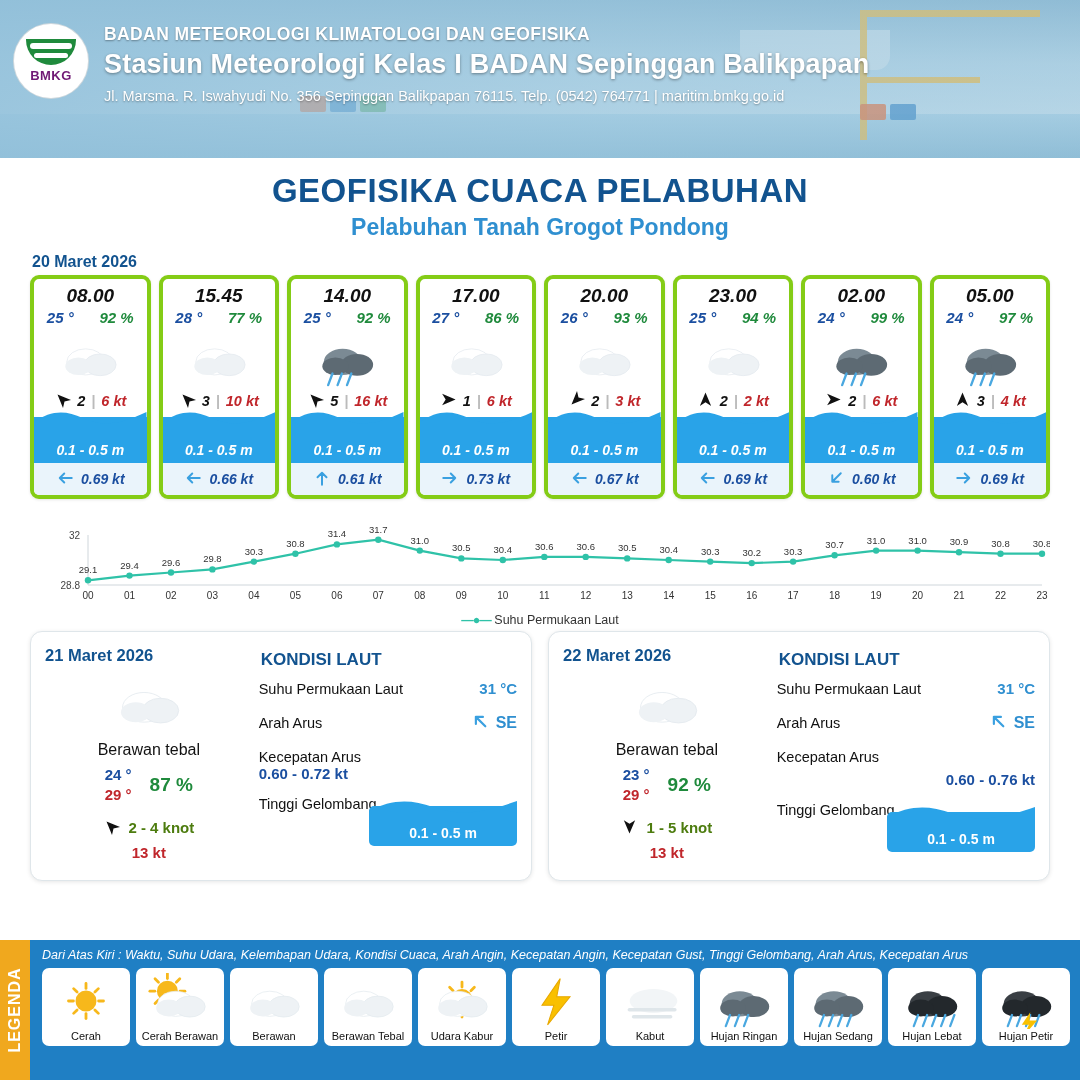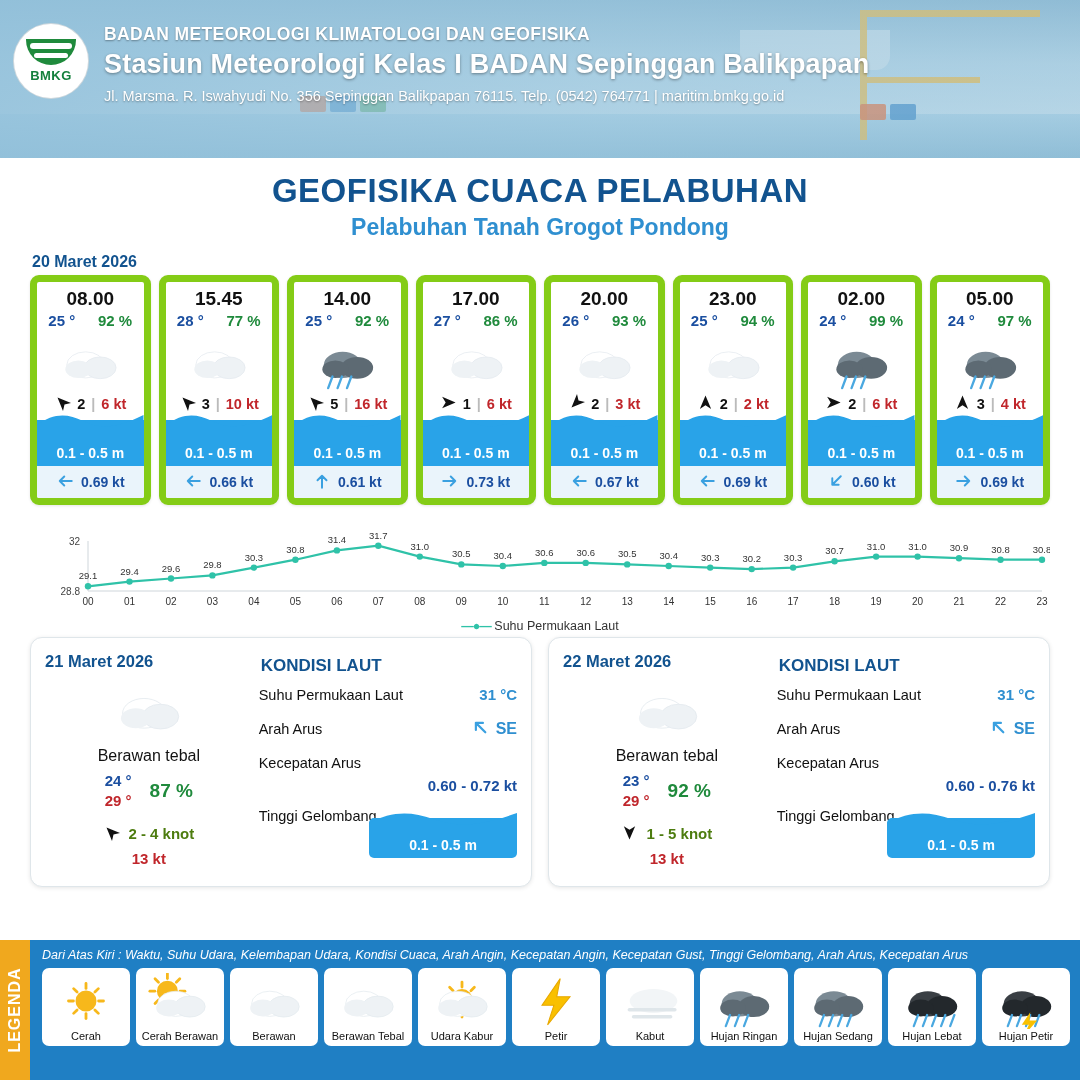--- a/index.html
+++ b/index.html
@@ -34,21 +34,21 @@
     width:74px; height:74px; border-radius:50%;
     background:#ffffff; border:3px solid #ffffff;
     display:flex; flex-direction:column; align-items:center; justify-content:center;
     box-shadow:0 0 0 1px #cfd8dd;
     margin-top:6px;
   }
   .logo .wave { width:50px; height:26px; background:#1f8a3c;
      border-radius:0 0 26px 26px; position:relative; overflow:hidden;}
   .logo .wave:before{content:"";position:absolute;top:4px;left:4px;width:42px;height:6px;background:#fff;border-radius:6px;}
   .logo .wave:after{content:"";position:absolute;top:14px;left:8px;width:34px;height:5px;background:#fff;border-radius:6px;}
-  .logo .bmkg { font-size:13px; font-weight:bold; color:#15803d; letter-spacing:.5px; margin-top:3px;}
+  .logo .bmkg { font-size:13px; font-weight:bold; color:#701a75; letter-spacing:.5px; margin-top:3px;}
   .hdr-text { margin-left:16px; padding-top:6px;}
   .hdr-line1 { font-size:17.5px; font-weight:bold; color:#ffffff; letter-spacing:.4px;
      text-shadow:0 1px 2px rgba(0,0,0,.35); }
   .hdr-line2 { font-size:27px; font-weight:bold; color:#ffffff; letter-spacing:.2px; margin-top:4px;
      text-shadow:0 1px 3px rgba(0,0,0,.4); }
   .hdr-line3 { font-size:14.5px; color:#ffffff; margin-top:8px; text-shadow:0 1px 2px rgba(0,0,0,.35); }
 
   
   .title-block { text-align:center; padding-top:14px; }
   .title-main { font-size:33px; font-weight:bold; color:#12538f; letter-spacing:.5px; }
@@ -56,22 +56,22 @@
   .validity { margin-top:8px; font-size:15.5px; color:#111; }
   .validity .lbl { font-weight:bold; color:#111; }
   .validity .gap { display:inline-block; width:52px; }
 
   
   .date-label { margin:12px 0 4px 32px; font-size:16px; font-weight:bold; color:#12538f; }
 
   
   .cards { display:flex; gap:8px; padding:0 30px; }
   .card {
-    width:121px; background:#ffffff; border:7px solid #84cc16; border-radius:9px;
-    overflow:hidden; box-shadow:0 1px 3px rgba(0,0,0,.10);
+    width:121px; background:#ffffff; border:4px solid #84cc16; border-radius:9px;
+    overflow:hidden; box-shadow:0 1px 3px rgba(0,0,0,.10);font-style:italic;
   }
   .c-time { text-align:center; font-size:19px; font-weight:bold; color:#111; padding:6px 0 2px; }
   .c-th { display:flex; justify-content:space-around; align-items:center; font-size:15px; font-weight:bold; padding-bottom:4px;}
   .c-temp { color:#1b4fa0; }
   .c-hum { color:#1f8a3c; }
   .c-icon { height:58px; display:flex; align-items:center; justify-content:center; }
   .c-wind { display:flex; align-items:center; justify-content:center; gap:6px; font-size:14.5px; font-weight:bold; padding:3px 0 6px;}
   .c-wind .num { color:#111; }
   .c-wind .sep { color:#bbb; }
   .c-wind .kt { color:#c0262b; }
@@ -595,21 +595,21 @@
           <span>Arah Arus</span>
           <span class="kl-dir">
             <span><svg width="20" height="20" viewBox="0 0 24 24" style="transform:rotate(135deg)">
                 <path d="M12 3 L12 19 M12 19 L6 13 M12 19 L18 13" fill="none" stroke="#3aa0e0" stroke-width="2.6" stroke-linecap="round" stroke-linejoin="round"></path>
               </svg></span>
             <span>SE</span>
           </span>
         </div>
         <div class="kl-row" style="display:block;">
           <div>Kecepatan Arus</div>
-          <div style="text-align:right;margin-top:6px;" class="kl-val dark">0.60  - 0.72 kt</div>
+          <div style="text-align:left;" class="kl-val dark">0.60  - 0.72 kt</div>
         </div>
         <div class="kl-row" style="display:block;">
           <div>Tinggi Gelombang</div>
           <div class="kl-wave-box">
             <svg class="wv" viewBox="0 0 120 20" preserveAspectRatio="none">
               <path d="M0,14 C18,2 34,2 52,10 C70,18 88,18 120,4 L120,20 L0,20 Z" fill="#29a3e8"></path>
             </svg>
             <div class="txt">0.1 - 0.5 m</div>
           </div>
         </div>

